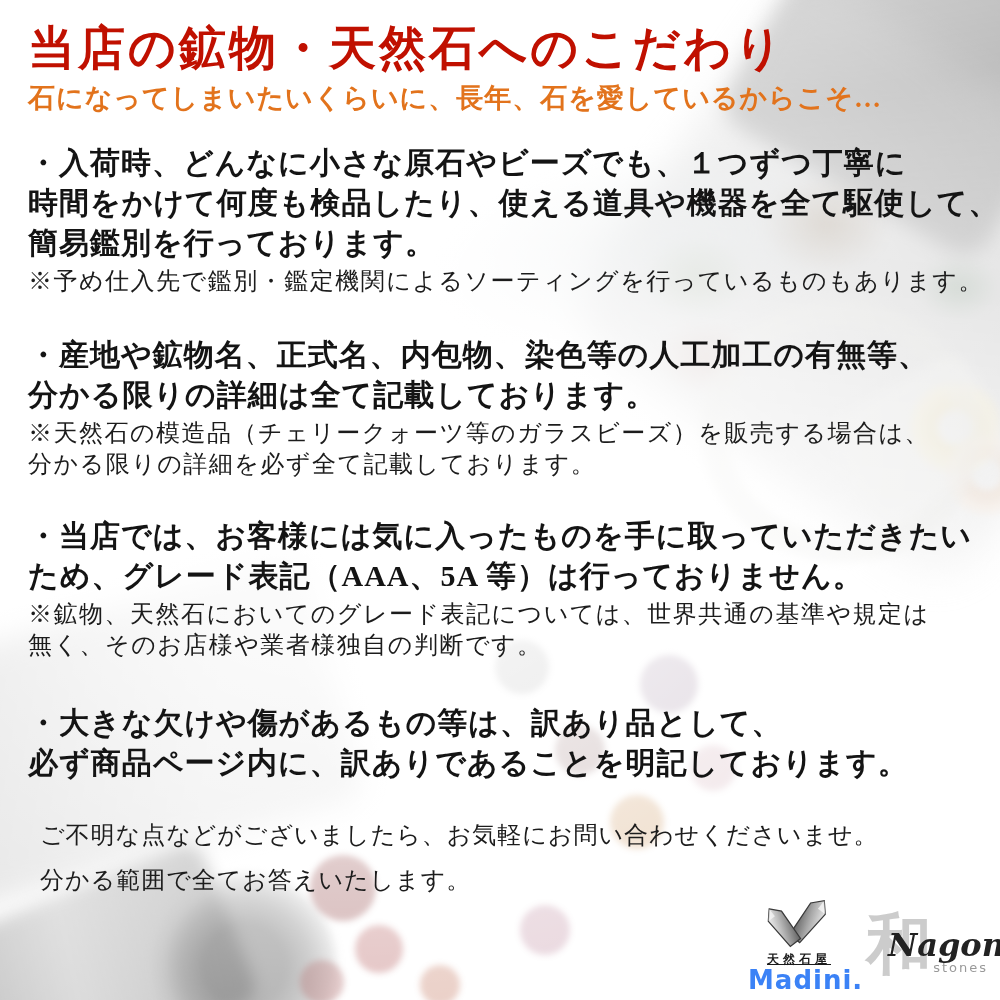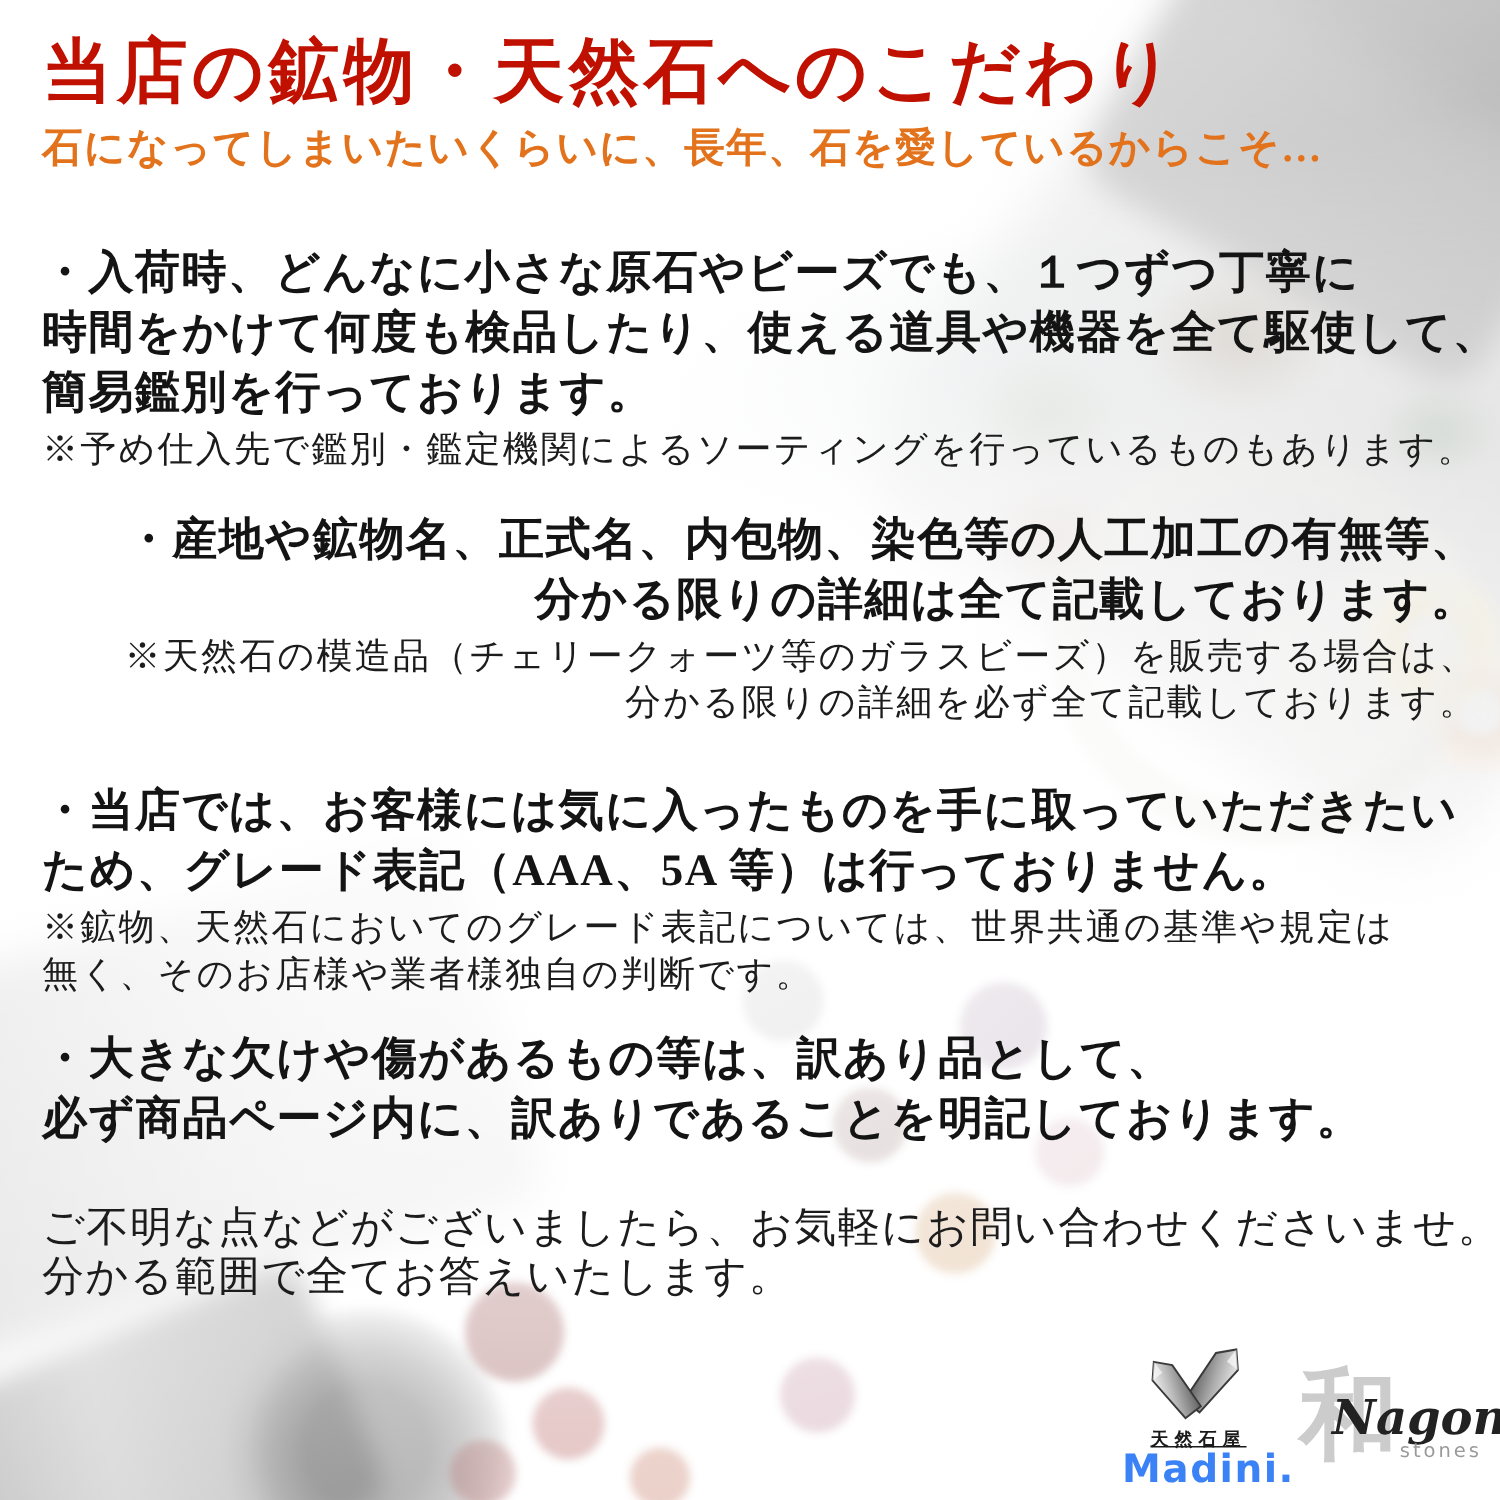--- a/index.html
+++ b/index.html
@@ -58,26 +58,26 @@
   .bg-veil{position:absolute;inset:0;
     background:radial-gradient(ellipse at 35% 45%,rgba(255,255,255,.8) 28%,rgba(255,255,255,.4) 68%,rgba(255,255,255,.1) 100%);}
   
   .content{position:absolute;inset:0;z-index:1;padding:18px 15px 0 28px;}
   .title{margin:0;font-size:47px;line-height:1.28;font-weight:bold;color:#c01000;letter-spacing:3px;white-space:nowrap;}
   .subtitle{margin-top:4px;font-size:27px;line-height:1.25;font-weight:bold;color:#e2731c;letter-spacing:1px;white-space:nowrap;}
   .sec p{margin:0;white-space:nowrap;}
   .body-line{font-size:30px;line-height:40px;font-weight:bold;letter-spacing:1px;color:#141414;}
   .note-line{font-size:24px;line-height:31px;font-weight:normal;letter-spacing:1.5px;color:#1c1c1c;}
   .notes{margin-top:3px;}
-  .sec-1{margin-top:46px;}
-  .sec-2{margin-top:24px;text-align:right;}
+  .sec-1{margin-top:27px;}
+  .sec-2{margin-top:38px;}
   .sec-3{margin-top:36px;}
-  .sec-4{margin-top:20px;}
+  .sec-4{margin-top:42px;}
   .footer{margin-top:36px;}
-  .footer p{margin:0;font-size:28px;line-height:33px;letter-spacing:1px;white-space:nowrap;color:#1c1c1c;}
+  .footer p{margin:12px;font-size:24px;line-height:33px;letter-spacing:1px;white-space:nowrap;color:#1c1c1c;}
   
   .logos{position:absolute;right:12px;bottom:6px;z-index:2;display:flex;align-items:flex-end;gap:16px;}
   .madini{width:102px;text-align:center;}
   .madini svg{overflow:visible;margin-bottom:1px;}
   .madini-shoptype{font-family:"DejaVu Sans","Liberation Sans",sans-serif;font-size:12px;font-weight:bold;
     letter-spacing:4px;color:#1a1a1a;line-height:1.2;text-decoration:underline;}
   .madini-name{font-family:"DejaVu Sans","Liberation Sans",sans-serif;font-size:26px;font-weight:700;
     letter-spacing:1px;color:#3b82f6;line-height:1.05;}
   .nagomi{position:relative;width:122px;height:82px;}
   .nagomi-kanji{position:absolute;left:0;top:0;font-size:66px;line-height:1;font-weight:bold;color:#cccccc;}

